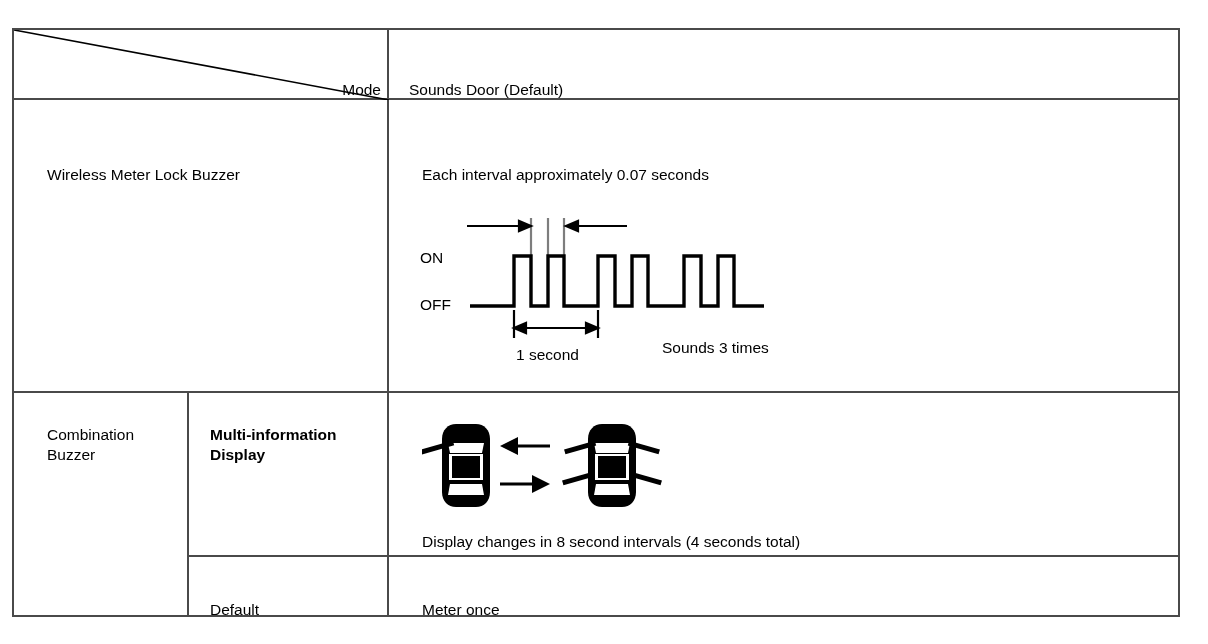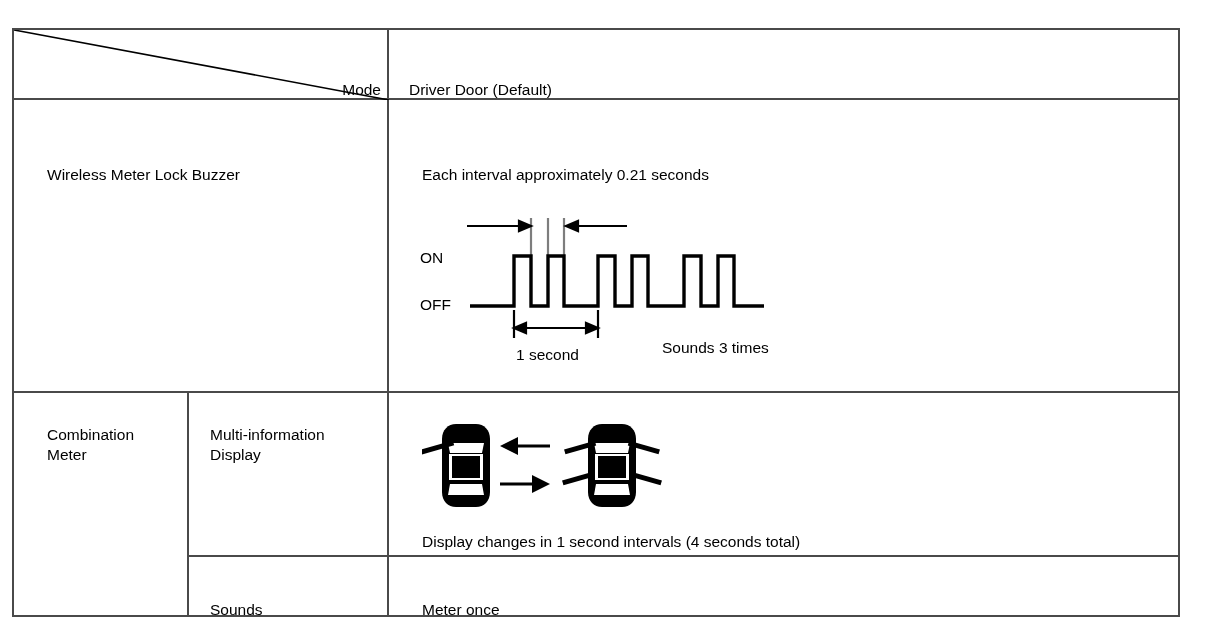--- a/index.html
+++ b/index.html
@@ -63,24 +63,24 @@
     <div class="vline col-div-a"></div>
     <div class="hline row-div-1"></div>
     <div class="hline row-div-2"></div>
     <div class="hline row-div-3"></div>
 
     <svg class="diag" viewBox="0 0 375 70">
       <line x1="0" y1="0" x2="375" y2="70" stroke="#000000" stroke-width="1.6"></line>
     </svg>
 
     <div class="cell-text t-mode" style="left:255px;width:112px;text-align:right;">Mode</div>
-    <div class="cell-text t-modeval">Driver Door (Default)</div>
+    <div class="cell-text t-modeval">Sounds Door (Default)</div>
 
     <div class="cell-text t-wdlb">Wireless Meter Lock Buzzer</div>
-    <div class="cell-text t-interval">Each interval approximately 0.21 seconds</div>
+    <div class="cell-text t-interval">Each interval approximately 0.07 seconds</div>
 
     <svg class="waveform" width="420" height="160" viewBox="0 0 420 160">
 
       <text x="8" y="53" font-family="Liberation Sans, sans-serif" font-size="15.5" fill="#000">ON</text>
       <text x="8" y="100" font-family="Liberation Sans, sans-serif" font-size="15.5" fill="#000">OFF</text>
 
       <g stroke="#7d7d7d" stroke-width="2.2">
         <line x1="119" y1="8" x2="119" y2="46"></line>
         <line x1="136" y1="8" x2="136" y2="46"></line>
         <line x1="152" y1="8" x2="152" y2="46"></line>
@@ -108,22 +108,22 @@
         <line x1="186" y1="100" x2="186" y2="128"></line>
         <line x1="106" y1="118" x2="182" y2="118"></line>
         <polygon points="102,118 114,113 114,123"></polygon>
         <polygon points="186,118 174,113 174,123"></polygon>
       </g>
 
       <text x="104" y="150" font-family="Liberation Sans, sans-serif" font-size="15.5" fill="#000">1 second</text>
       <text x="250" y="143" font-family="Liberation Sans, sans-serif" font-size="15.5" fill="#000">Sounds 3 times</text>
     </svg>
 
-    <div class="cell-text t-combo" style="width:130px;">Combination Meter</div>
-    <div class="cell-text t-mid" style="width:150px;">Multi-information Display</div>
+    <div class="cell-text t-combo" style="width:130px;">Combination Buzzer</div>
+    <div class="cell-text t-mid" style="width:150px;font-weight:bold;">Multi-information Display</div>
 
     <svg class="cars" width="250" height="96" viewBox="0 0 250 96">
 
       <g fill="#000">
 
         <path d="M34,6 C26,6 20,12 20,21 L20,74 C20,83 26,89 34,89 L54,89 C62,89 68,83 68,74 L68,21 C68,12 62,6 54,6 Z"></path>
 
         <path d="M26,25 L62,25 L60,35 L28,35 Z" fill="#fff"></path>
 
         <rect x="27" y="36" width="34" height="26" fill="#fff"></rect>
@@ -152,19 +152,19 @@
         <rect x="176" y="38" width="28" height="22" fill="#000"></rect>
         <path d="M174,66 L206,66 L208,77 L172,77 Z" fill="#fff"></path>
 
         <rect x="142" y="27" width="32" height="5" transform="rotate(-16 158 29)"></rect>
         <rect x="206" y="27" width="32" height="5" transform="rotate(16 222 29)"></rect>
         <rect x="140" y="58" width="32" height="5" transform="rotate(-16 156 60)"></rect>
         <rect x="208" y="58" width="32" height="5" transform="rotate(16 224 60)"></rect>
       </g>
     </svg>
 
-    <div class="cell-text t-display">Display changes in 1 second intervals (4 seconds total)</div>
+    <div class="cell-text t-display">Display changes in 8 second intervals (4 seconds total)</div>
 
-    <div class="cell-text t-buzzer">Sounds</div>
+    <div class="cell-text t-buzzer">Default</div>
     <div class="cell-text t-once">Meter once</div>
 
   </div>
 </div>
 
 </body></html>

